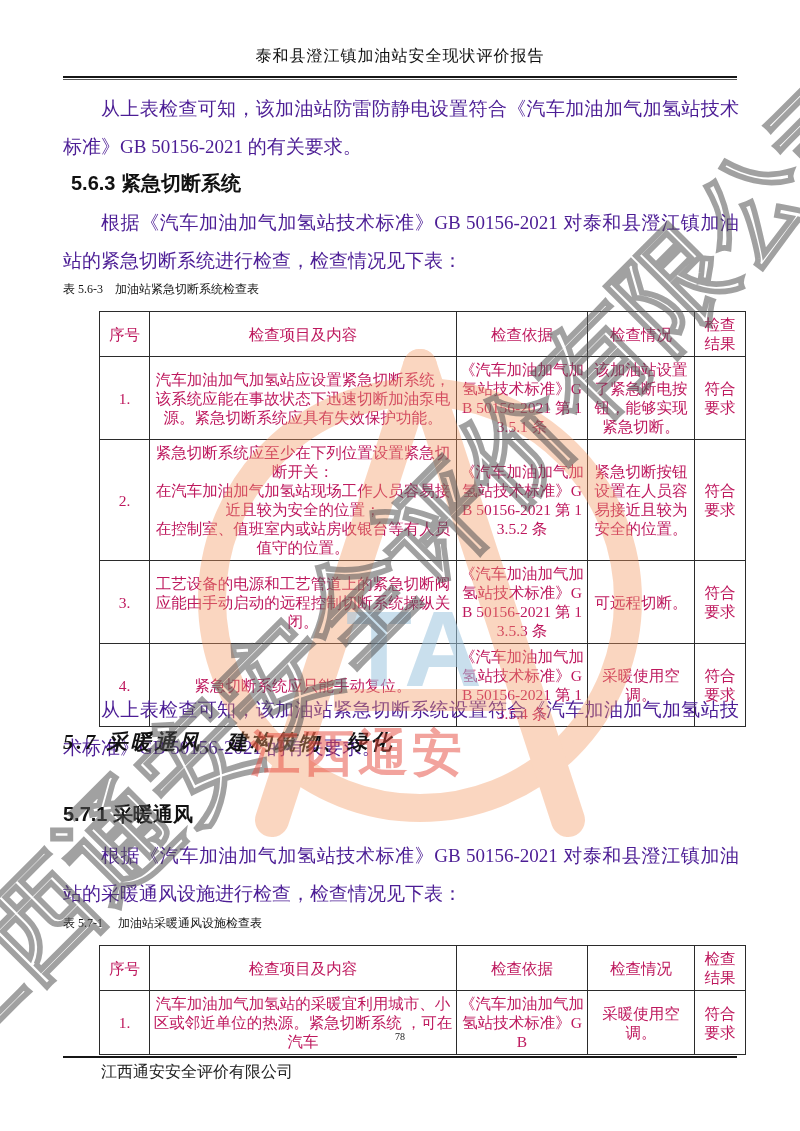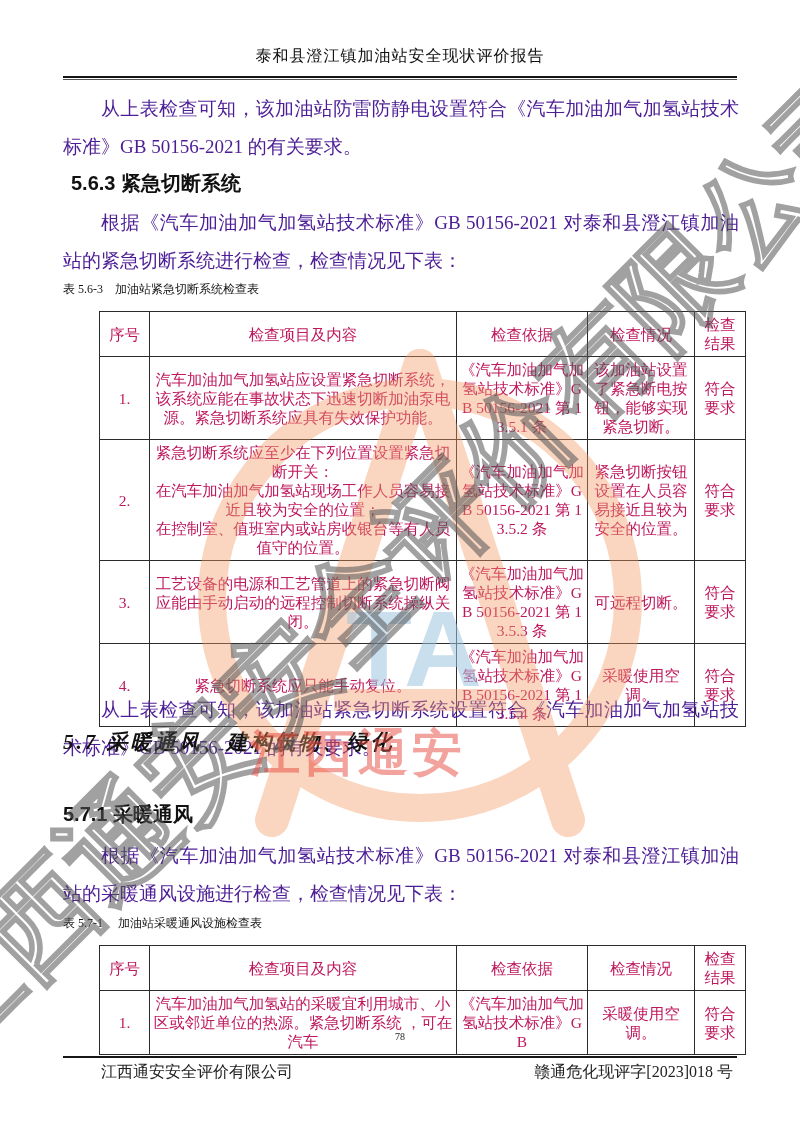--- a/index.html
+++ b/index.html
@@ -202,14 +202,13 @@
         <td>采暖使用空调。</td>
         <td>符合要求</td>
       </tr>
     </tbody>
 </table>
 
 <div class="abs page-number">78</div>
 <div class="abs footer-rule"></div>
 <div class="abs footer-row">
   <span class="fl">江西通安安全评价有限公司</span>
-  <span class="fr">赣通危化现评字[2023]018 号</span>
 </div>
 
 </body></html>

